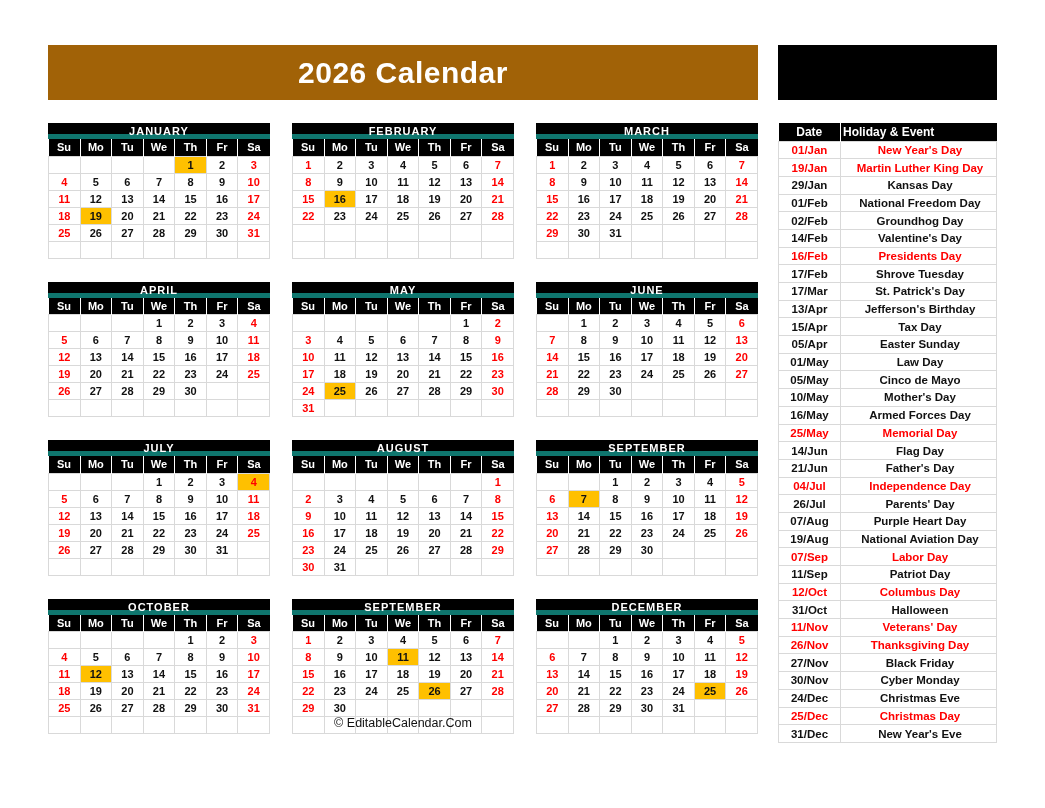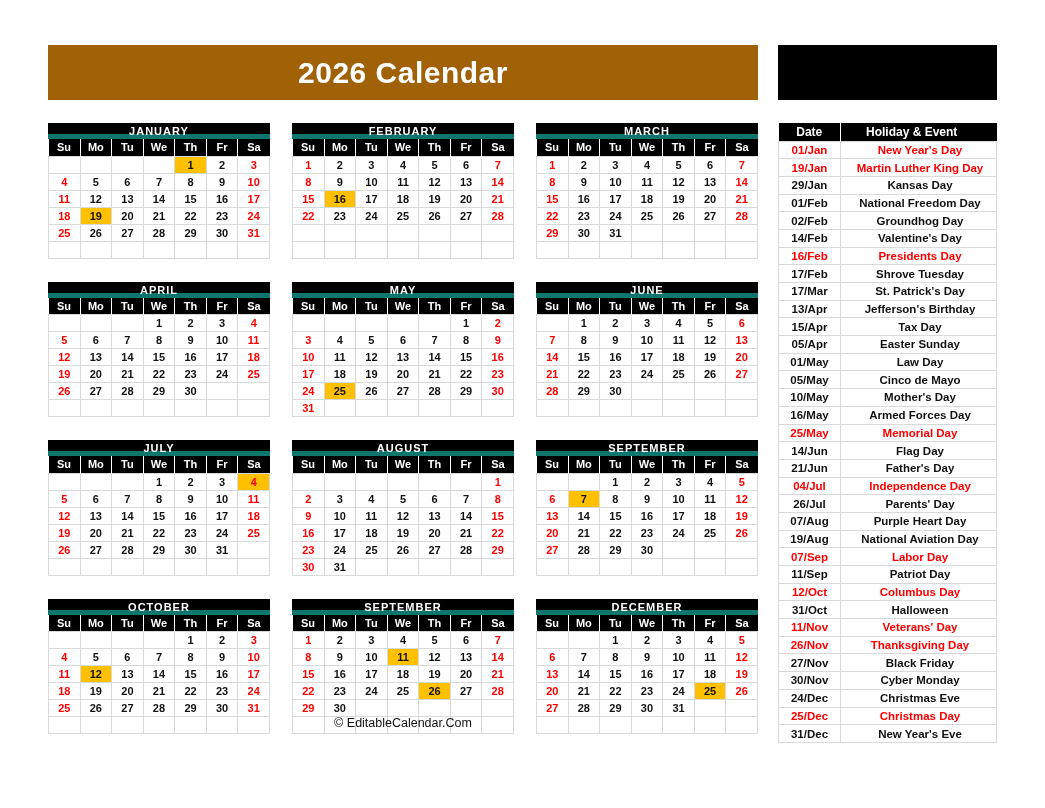--- a/index.html
+++ b/index.html
@@ -70,21 +70,21 @@
     position: absolute; left: 778px; top: 123px; width: 219px;
     border-collapse: collapse; table-layout: fixed;
   }
   .holiday-table th {
     background: #000000; color: #ffffff;
     font-size: 12px; font-weight: bold;
     height: 18px; vertical-align: middle;
     border-left: 1px solid #ffffff; border-right: 1px solid #ffffff;
   }
   .holiday-table th:first-child { border-left: none; width: 62px; text-align: center; }
-  .holiday-table th:last-child { border-right: none; text-align: left; padding-left: 25px; }
+  .holiday-table th:last-child { border-right: none; text-align: left; padding-left: 2px; }
   .holiday-table td {
     height: 17.7px;
     border: 1px solid #d9d9d9;
     font-size: 11.5px; font-weight: bold; color: #111111;
     vertical-align: middle; background: #ffffff;
   }
   .holiday-table td.hdate { text-align: center; }
   .holiday-table td.hname { text-align: center; padding-left: 3px; }
   .holiday-table tr.red td { color: #ff0000; }
 

